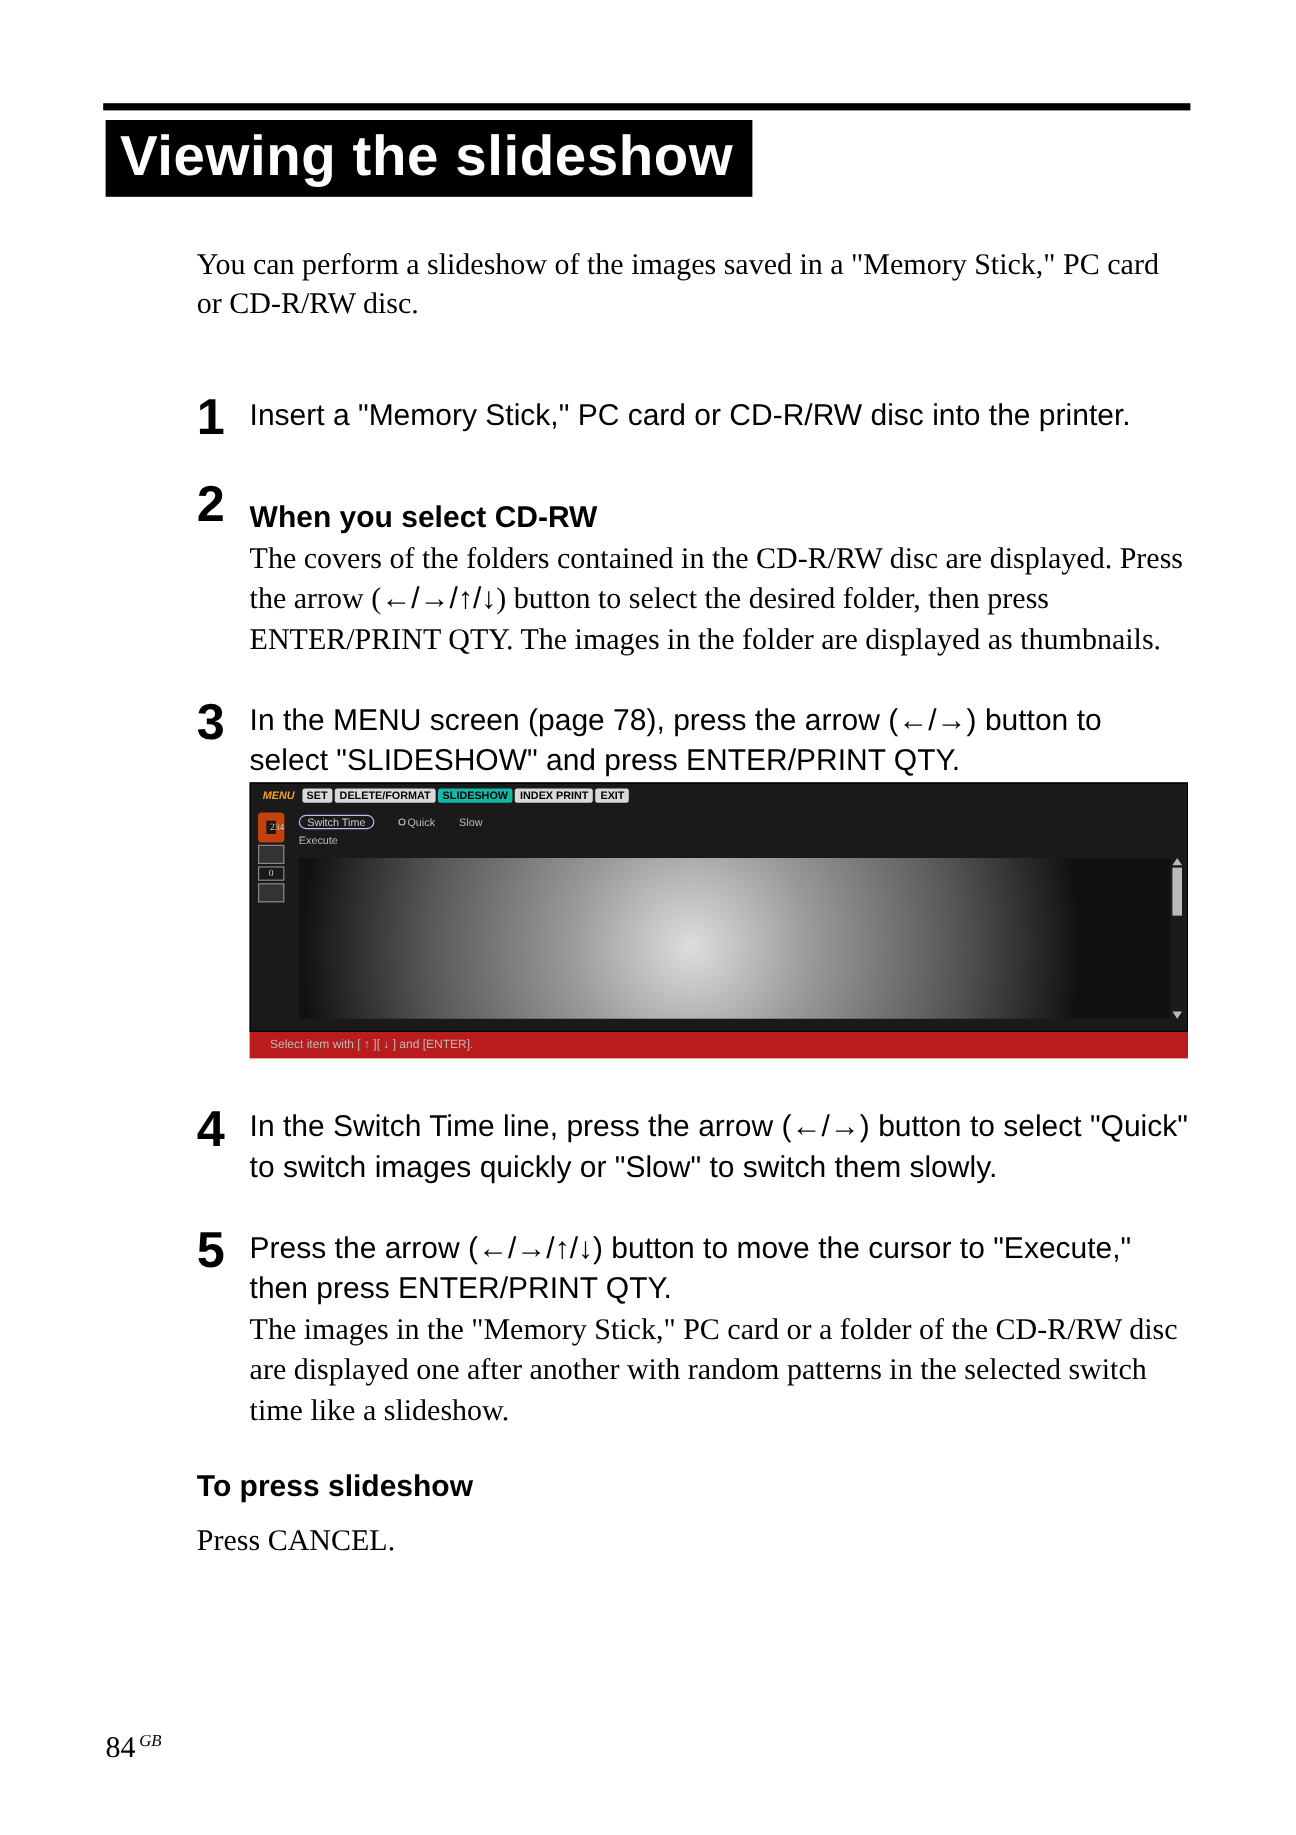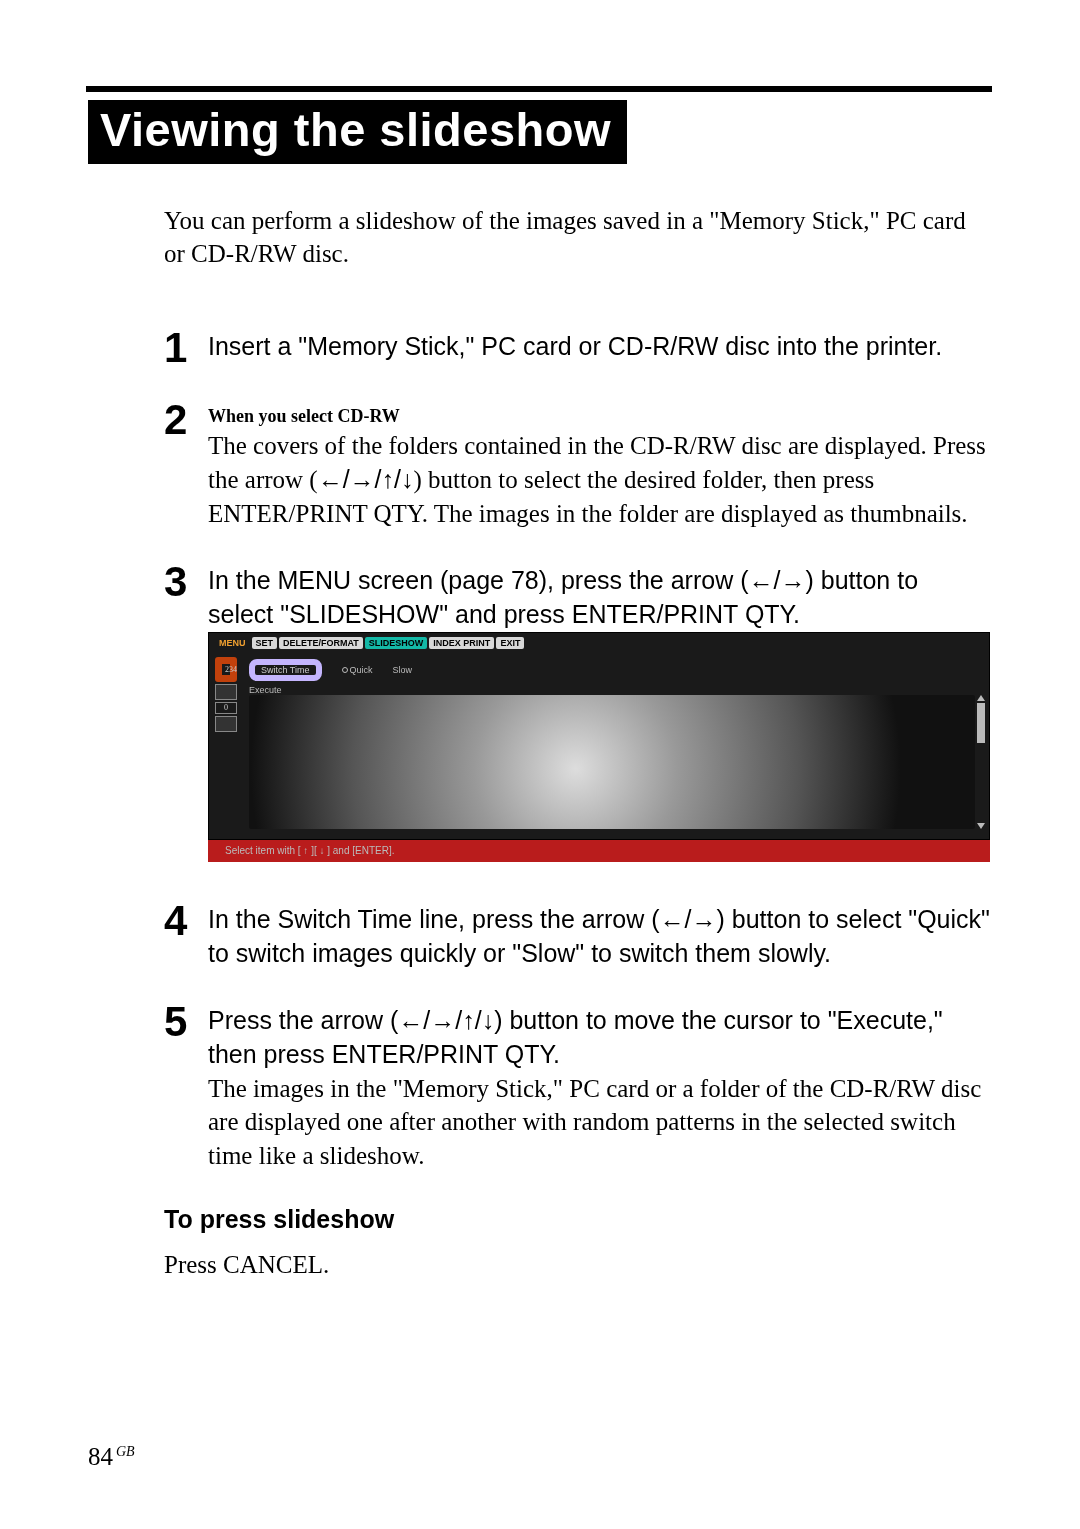--- a/index.html
+++ b/index.html
@@ -8,35 +8,35 @@
   .page { padding: 86px 90px 0 88px; }
   .rule { border-top: 6px solid #000; margin-bottom: 8px; margin-left: -2px; margin-right: -2px; }
   .title-bar { display: flex; align-items: center; margin-bottom: 40px; }
   .title-bar h1 { background: #000; color: #fff; font-family: Arial, Helvetica, sans-serif; font-weight: 700; font-size: 47px; letter-spacing: 0.5px; padding: 4px 16px 8px 12px; line-height: 1.1; }
   .intro { font-family: Georgia, 'Times New Roman', serif; font-size: 25px; line-height: 1.35; margin: 0 0 58px 76px; }
   .steps { margin-left: 76px; }
   .step { display: flex; margin-bottom: 32px; }
   .num { font-family: Arial, Helvetica, sans-serif; font-weight: 900; font-size: 42px; line-height: 1; width: 44px; flex: 0 0 44px; margin-top: -2px; }
   .body { flex: 1; font-size: 25px; }
   .lead { font-family: Arial, Helvetica, sans-serif; font-size: 25px; line-height: 1.38; }
-  .sub-bold { font-family: Liberation Serif, serif; font-weight: 700; font-size: 18px; line-height: 1.45; margin-top: 2px; }
+  .sub-bold { font-family: Liberation Sans, sans-serif; font-weight: 700; font-size: 25px; line-height: 1.45; margin-top: 12px; }
   .serif { font-family: Georgia, 'Times New Roman', serif; font-size: 25px; line-height: 1.35; }
   .step3-row { display: flex; align-items: flex-start; gap: 18px; }
   .step3-text { flex: 0 0 300px; }
   .menu-img { flex: 1; display: flex; flex-direction: column; align-items: stretch; }
   .menu-box { background: #1a1a1a; border: 1px solid #000; height: 208px; position: relative; overflow: hidden; width: 100%; }
   .tabs { display: flex; gap: 2px; position: absolute; top: 4px; left: 6px; right: 6px; align-items: center; }
   .tab { background: #d8d8d8; color: #000; font-family: Arial, Helvetica, sans-serif; font-size: 9px; font-weight: 700; padding: 1px 4px; border-radius: 2px; white-space: nowrap; }
-  .tab.menu { background: transparent; color: #f0a030; border-radius: 0; }
+  .tab.menu { background: transparent; color: #f0a030; font-style: italic; border-radius: 0; }
   .tab.active { background: #14b8a6; }
   .left-panel { position: absolute; left: 6px; top: 24px; display: flex; flex-direction: column; gap: 2px; }
   .count-box { border: 7px solid #c2410c; color: #ccc; font-size: 8px; padding: 1px 3px; border-radius: 3px; width: 22px; text-align: center; }
   .thumb-box { width: 22px; height: 16px; background: #333; border: 1px solid #888; }
   .zero-box { width: 22px; height: 12px; border: 1px solid #888; color:#ccc; font-size:8px; text-align:center; line-height:10px; }
-  .pill { border: 6px solid #c4b5fd; border-radius: 8px; color: #ccc; font-size: 9px; padding: 0 6px; display: inline-block; }
+  .pill { border: 1px solid #c4b5fd; border-radius: 8px; color: #ccc; font-size: 9px; padding: 0 6px; display: inline-block; }
   .content-area { position: absolute; left: 40px; top: 24px; right: 14px; }
   .option-row { display: flex; align-items: center; gap: 20px; font-family: Arial, Helvetica, sans-serif; font-size: 9px; color: #bbb; padding: 2px 0; }
   .bullet { width: 6px; height: 6px; border: 1px solid #bbb; border-radius: 50%; margin-right: 2px; display:inline-block; }
   .rose { position: absolute; left: 40px; right: 14px; bottom: 10px; top: 62px; background: radial-gradient(circle at 45% 55%, #ddd 0%, #999 25%, #555 55%, #111 80%); border-radius: 2px; }
   .scrollbar { position: absolute; right: 4px; top: 62px; bottom: 10px; width: 8px; display:flex; flex-direction:column; }
   .scroll-arrow { width: 0; height: 0; border-left: 4px solid transparent; border-right: 4px solid transparent; }
   .scroll-arrow.up { border-bottom: 6px solid #bbb; }
   .scroll-arrow.down { border-top: 6px solid #bbb; margin-top:auto; }
   .scroll-thumb { flex:0 0 40px; background:#bbb; margin:2px 0; }
   .menu-caption { background: #b91c1c; color: #bbb; font-family: Arial, Helvetica, sans-serif; font-size: 10px; padding: 5px 8px 6px 17px; }

